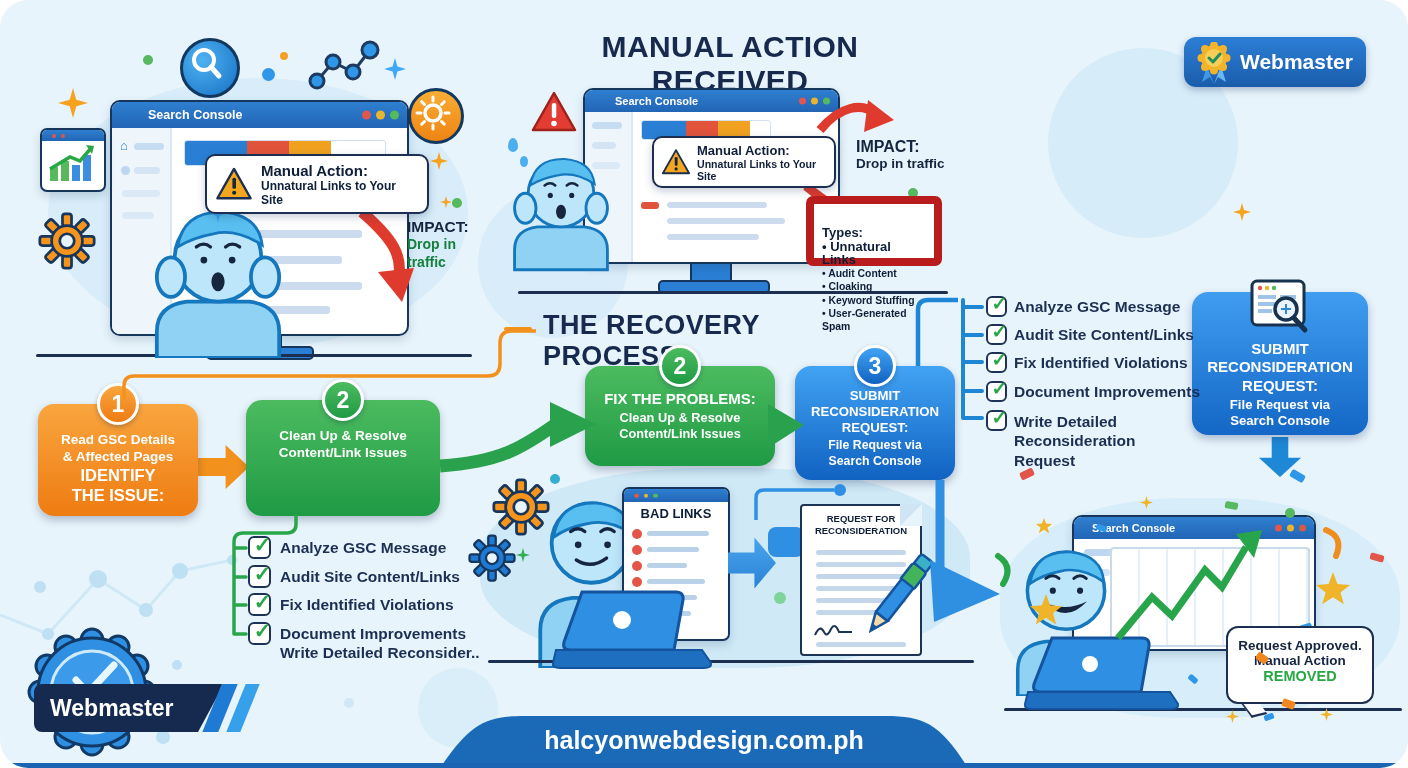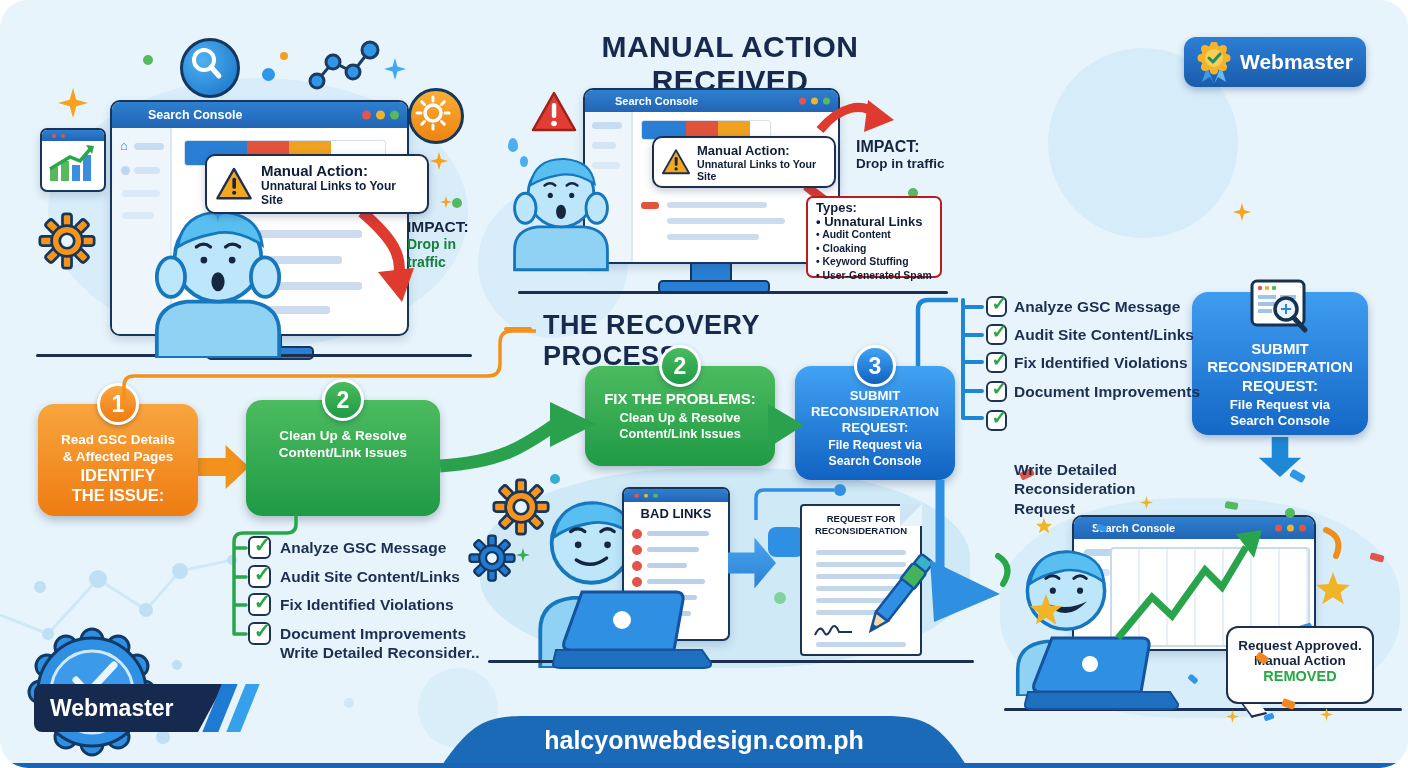--- a/index.html
+++ b/index.html
@@ -295,21 +295,21 @@
       <div style="font-weight:800;font-size:13px;color:#0f1e38;">Manual Action:</div>
       <div style="font-weight:700;font-size:10.6px;color:#0f1e38;">Unnatural Links to Your Site</div>
     </div>
   </div>
 
   <div class="abs" style="left:856px;top:138px;z-index:4;">
     <div style="font-weight:800;font-size:16px;color:#15253f;">IMPACT:</div>
     <div style="font-weight:600;font-size:13.5px;color:#15253f;">Drop in traffic</div>
   </div>
 
-  <div class="abs" style="left:806px;top:196px;width:136px;height:82px;background:#fff;border:2px solid #b91c1c;border-radius:7px;padding:2px 8px;z-index:6;box-sizing:border-box;">
+  <div class="abs" style="left:806px;top:196px;width:136px;height:70px;background:#fff;border:8px solid #b91c1c;border-radius:7px;padding:21px 8px;z-index:6;box-sizing:border-box;">
     <div style="font-weight:800;font-size:13px;color:#0f1e38;">Types:</div>
     <div style="font-weight:600;font-size:13px;color:#0f1e38;line-height:13.4px;">• Unnatural Links</div>
     <div style="font-weight:600;font-size:10.4px;color:#0f1e38;line-height:13.4px;">• Audit Content</div>
     <div style="font-weight:600;font-size:10.4px;color:#0f1e38;line-height:13.4px;">• Cloaking</div>
     <div style="font-weight:600;font-size:10.4px;color:#0f1e38;line-height:13.4px;">• Keyword Stuffing</div>
     <div style="font-weight:600;font-size:10.4px;color:#0f1e38;line-height:13.4px;">• User-Generated Spam</div>
   </div>
 
   <div class="abs h1" style="left:543px;top:310px;width:340px;font-size:27px;">THE RECOVERY PROCESS</div>
   <div class="abs" style="left:504px;top:327px;width:28px;height:4px;background:#f2911c;border-radius:2px;z-index:2;"></div>
@@ -375,21 +375,21 @@
       <b style="font-size:19px;">✓</b>
     </div>
   <div class="citem" style="left:1014px;top:354px;">Fix Identified Violations</div>
   <div class="chk" style="left:986px;top:381px;width:21px;height:21px;">
       <b style="font-size:19px;">✓</b>
     </div>
   <div class="citem" style="left:1014px;top:383px;">Document Improvements</div>
   <div class="chk" style="left:986px;top:410px;width:21px;height:21px;">
       <b style="font-size:19px;">✓</b>
     </div>
-  <div class="citem pl" style="left:1014px;top:412px;line-height:1.25;margin-top:48px;">Write Detailed
+  <div class="citem pl" style="left:1014px;top:412px;line-height:1.25;">Write Detailed
 Reconsideration
 Request</div>
 
   <div class="abs" style="left:1192px;top:292px;width:176px;height:143px;border-radius:16px;background:linear-gradient(180deg,#3f9df0,#1467c6);box-shadow:0 4px 9px rgba(20,50,110,.3);z-index:5;text-align:center;color:#fff;box-sizing:border-box;padding-top:48px;">
     <div class="pl" style="font-weight:800;font-size:15px;line-height:1.22;">SUBMIT
 RECONSIDERATION
 REQUEST:</div>
     <div class="pl" style="font-weight:600;font-size:13.2px;line-height:1.25;margin-top:2px;">File Request via
 Search Console</div>
   </div>

